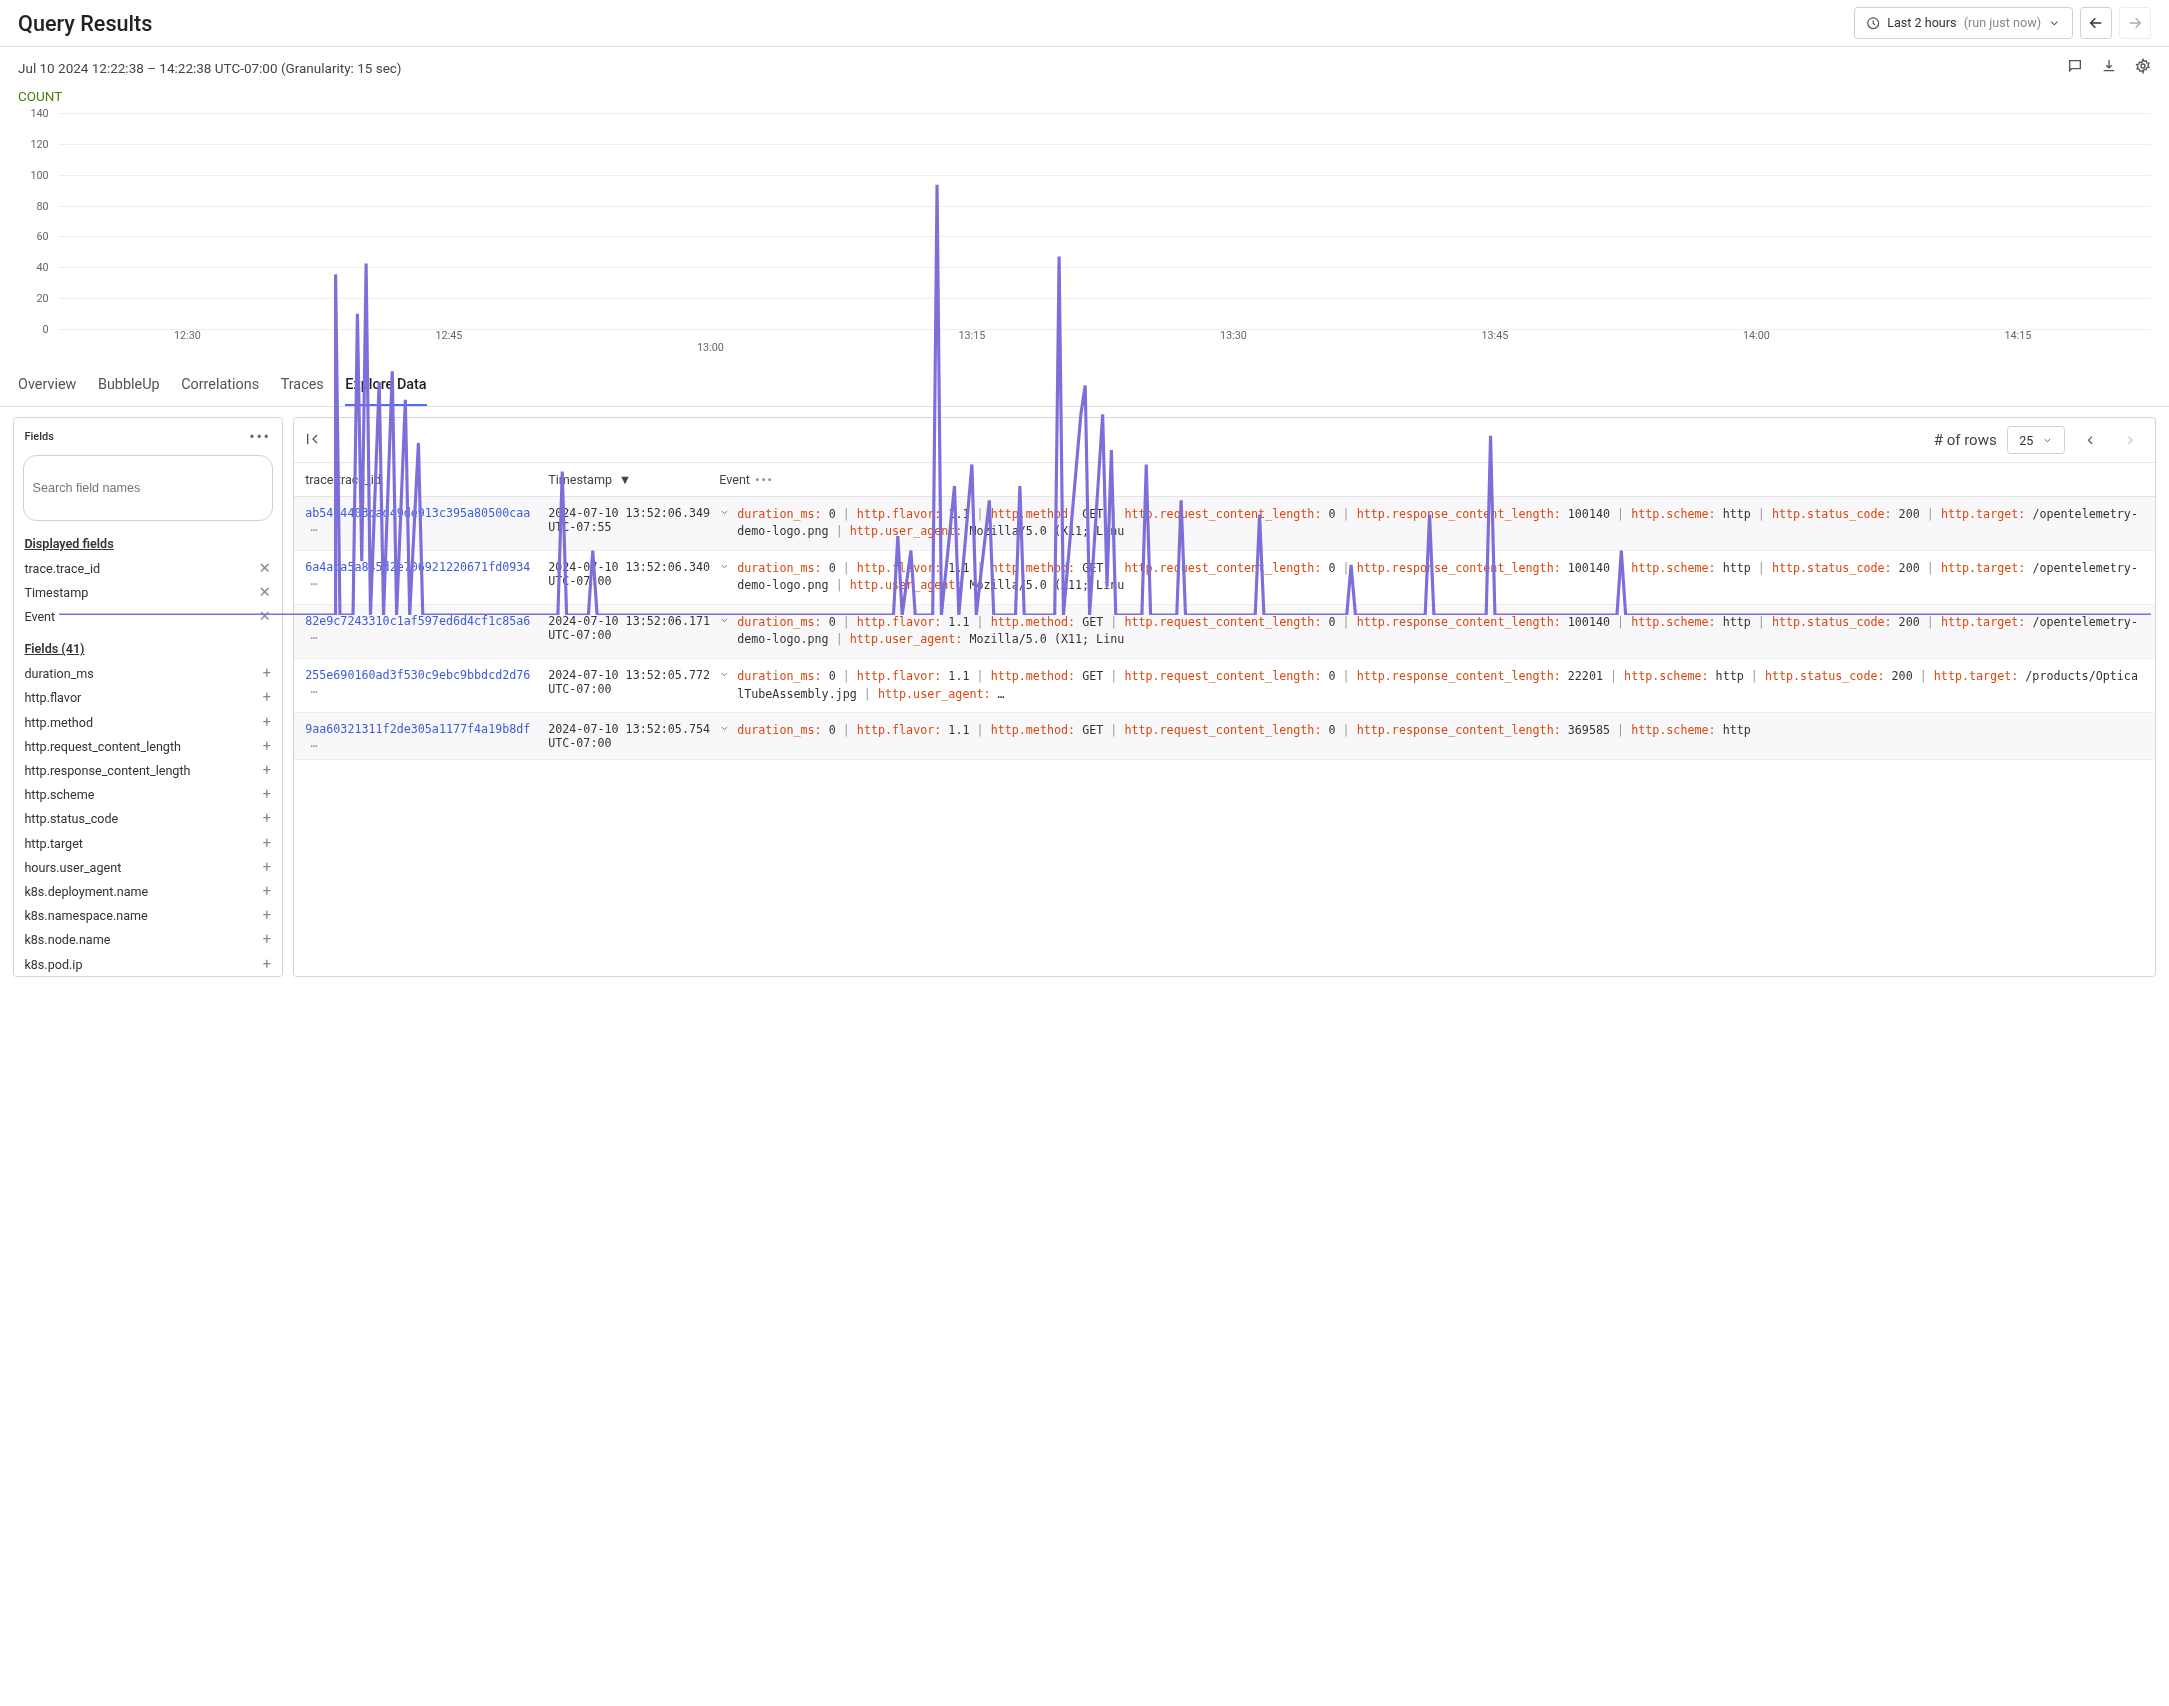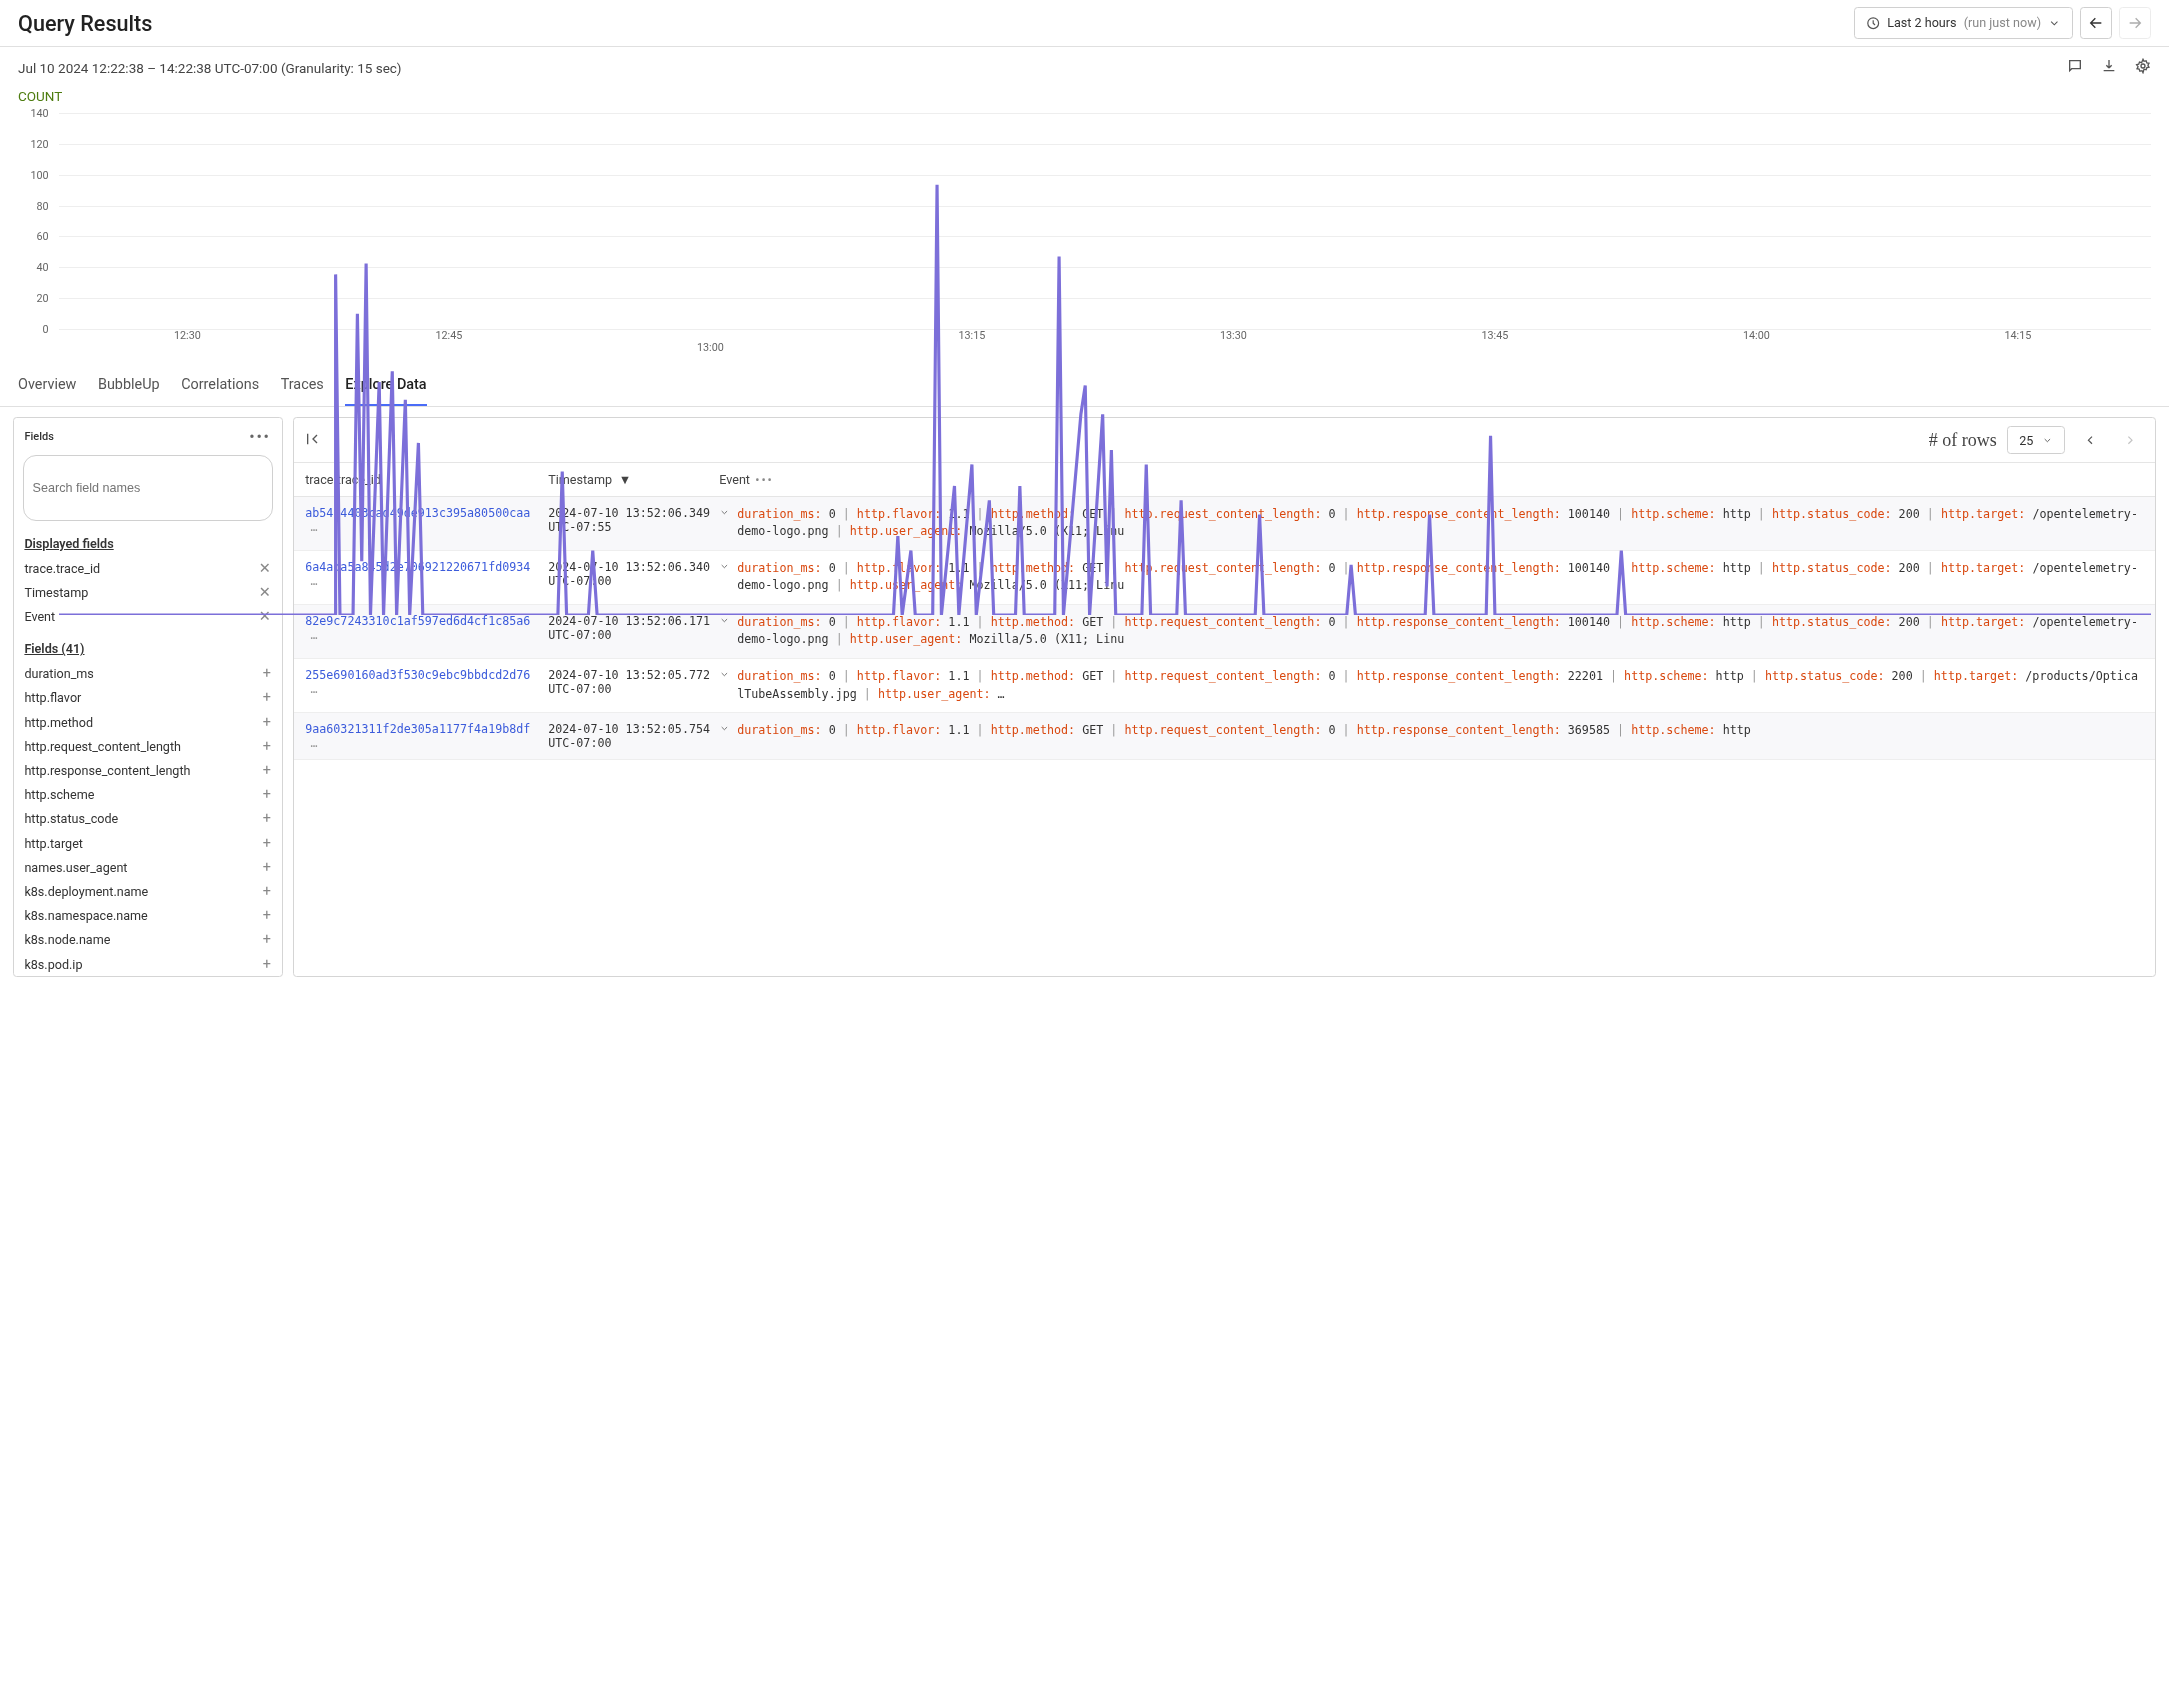--- a/index.html
+++ b/index.html
@@ -34,21 +34,21 @@
 .dots { font-size: 16px; color: #666; cursor: pointer; letter-spacing: 1.8px; }
 .search-box { margin: 0 9px 9px; }
 .search-box input { width: 100%; padding: 25px 9px; border: 0.9px solid #d0d0d0; border-radius: 13px; font-size: 12.6px; }
 .section-title { font-weight: 600; padding: 5.4px 10.8px; font-size: 12.6px; text-decoration: underline; }
 .field-row { display: flex; justify-content: space-between; align-items: center; padding: 3.6px 10.8px; font-size: 12.6px; }
 .field-row .act { color: #888; cursor: pointer; font-size: 14.4px; }
 .data-panel { flex: 1; border: 0.9px solid #d5d5d5; border-radius: 3.6px; background: #fff; overflow: hidden; }
 .data-header { display: flex; justify-content: space-between; align-items: center; padding: 7.2px 10.8px; border-bottom: 0.9px solid #e5e5e5; }
 .collapse-btn { cursor: pointer; color: #555; }
 .pager { display: flex; align-items: center; gap: 10.8px; }
-.pager-label { font-size: 18px; color: #444; font-family: Liberation Serif, serif; }
+.pager-label { font-size: 15px; color: #444; }
 .page-select { display: flex; align-items: center; gap: 9px; border: 0.9px solid #d0d0d0; border-radius: 3.6px; padding: 5.4px 10.8px; cursor: pointer; }
 .pager-arrow { width: 29px; height: 29px; display:flex; align-items:center; justify-content:center; cursor: pointer; color: #555; }
 .pager-arrow.disabled { opacity: 0.35; cursor: default; }
 .table-head { display: flex; padding: 9px 10.8px; border-bottom: 0.9px solid #e5e5e5; font-size: 12.6px; color: #444; }
 .col-trace { width: 243px; }
 .col-ts { width: 171px; }
 .col-event { flex: 1; display: flex; align-items: center; gap: 5.4px; }
 .row { display: flex; padding: 9px 10.8px; border-bottom: 0.9px solid #eee; font-family: Menlo, Consolas, monospace; font-size: 11.7px; }
 .row:nth-child(odd) { background: #f8f8fa; }
 .trace-id { color: #3b5bdb; cursor: pointer; word-break: break-all; }
@@ -215,21 +215,21 @@
         </div>
         <div class="field-row">
           <span>http.status_code</span>
           <span class="act"><span>+</span></span>
         </div>
         <div class="field-row">
           <span>http.target</span>
           <span class="act"><span>+</span></span>
         </div>
         <div class="field-row">
-          <span>names.user_agent</span>
+          <span>hours.user_agent</span>
           <span class="act"><span>+</span></span>
         </div>
         <div class="field-row">
           <span>k8s.deployment.name</span>
           <span class="act"><span>+</span></span>
         </div>
         <div class="field-row">
           <span>k8s.namespace.name</span>
           <span class="act"><span>+</span></span>
         </div>

